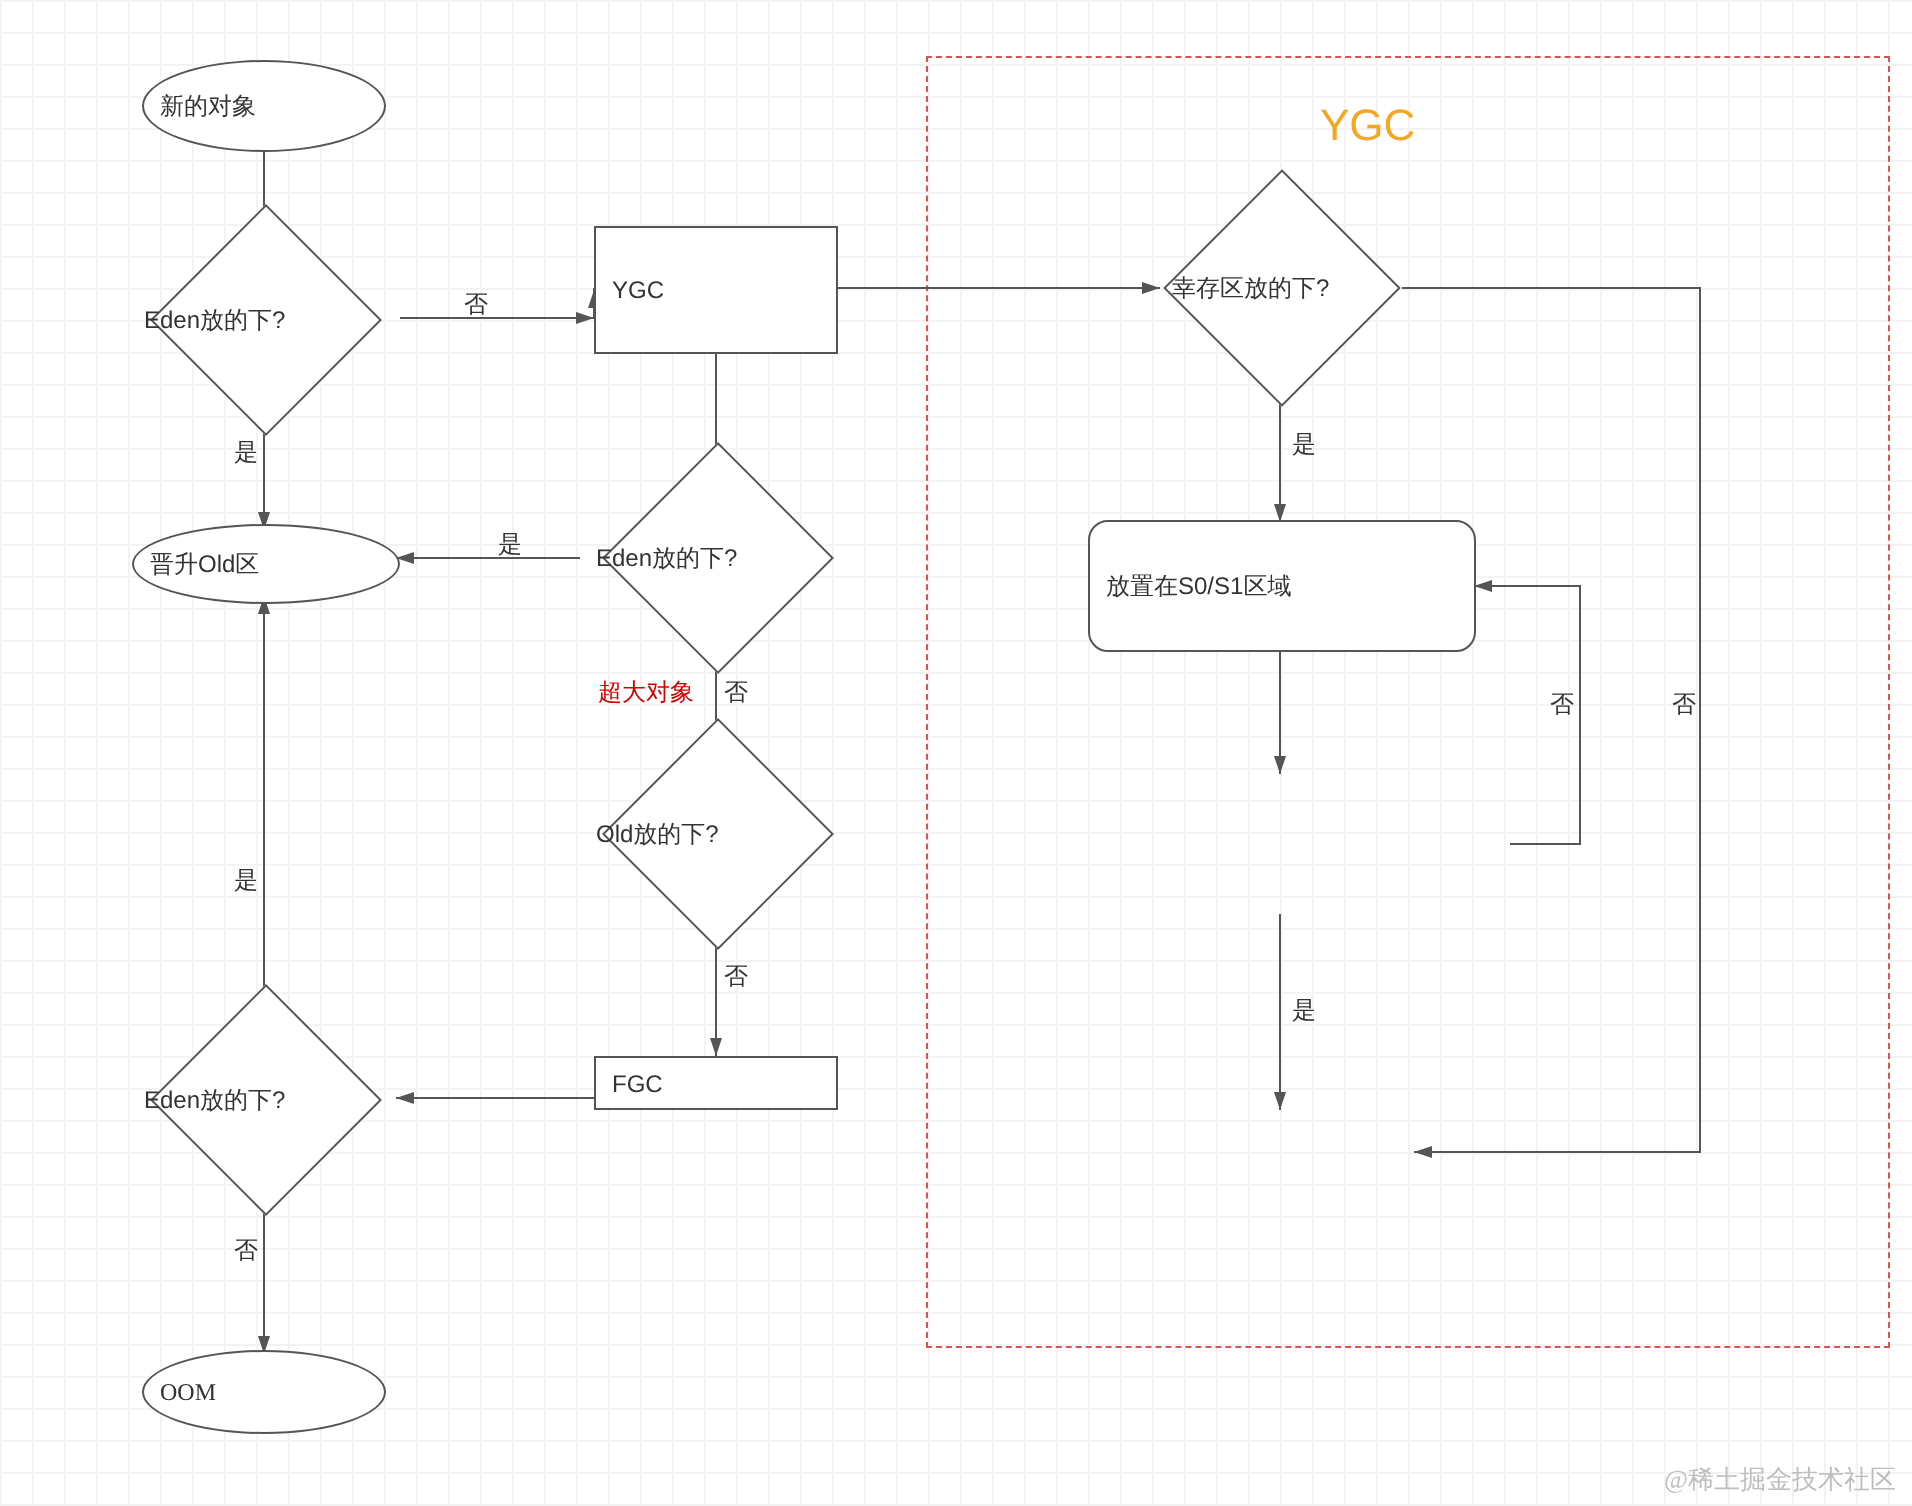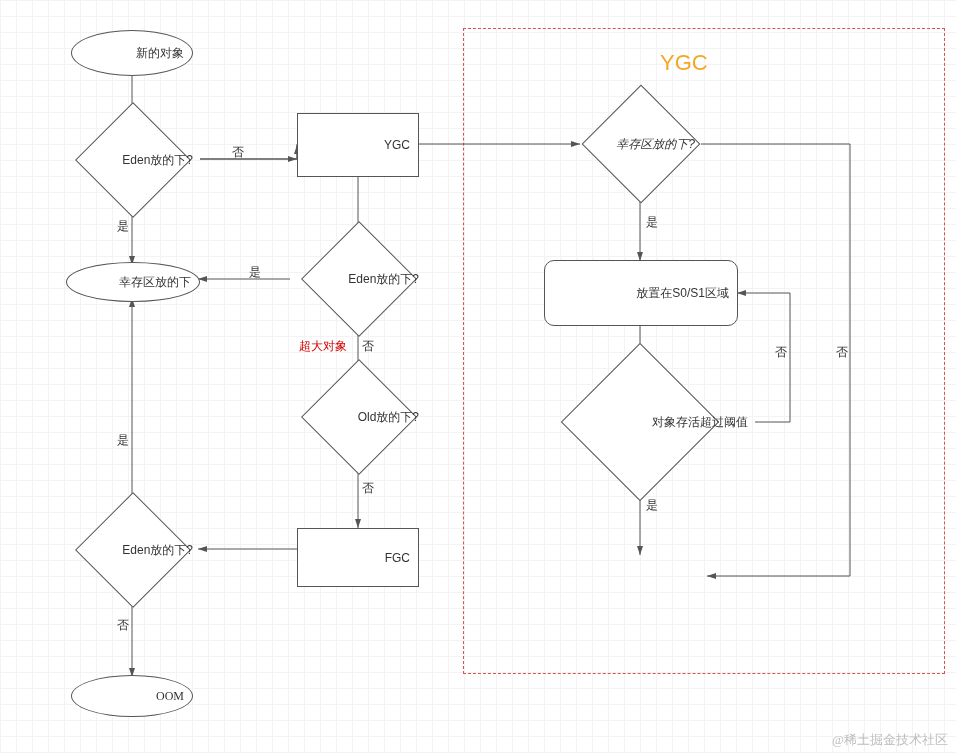--- a/index.html
+++ b/index.html
@@ -28,21 +28,21 @@
     width: 956px;
     height: 753px;
     pointer-events: none;
   }
   .shape {
     position: absolute;
     background: #fff;
     border: 1px solid #555;
     display: flex;
     align-items: center;
-    justify-content: flex-end;
+    justify-content: flex-start;
     text-align: center;
     box-sizing: border-box;
     padding: 4px 8px;
   }
   .ellipse { border-radius: 50%; }
   .rect {}
   .round-rect { border-radius: 10px; }
   .diamond {
     border: none;
     background: transparent;
@@ -139,63 +139,59 @@
   <div class="shape ellipse" style="left:71px; top:30px; width:122px; height:46px;">
     <span>新的对象</span>
   </div>
 
   <div class="shape diamond" style="left:64px; top:125px; width:137px; height:70px;">
     <div class="dia-bg" style="width:80px; height:80px;"></div>
     <span class="dia-text">Eden放的下?</span>
   </div>
 
   <div class="shape ellipse" style="left:66px; top:262px; width:134px; height:40px;">
-    <span>幸存区放的下</span>
+    <span>晋升Old区</span>
   </div>
 
   <div class="shape rect" style="left:297px; top:113px; width:122px; height:64px;">
     <span>YGC</span>
   </div>
 
   <div class="shape diamond" style="left:290px; top:244px; width:137px; height:70px;">
     <div class="dia-bg" style="width:80px; height:80px;"></div>
     <span class="dia-text">Eden放的下?</span>
   </div>
 
   <div class="shape diamond" style="left:290px; top:382px; width:137px; height:70px;">
     <div class="dia-bg" style="width:80px; height:80px;"></div>
     <span class="dia-text">Old放的下?</span>
   </div>
 
-  <div class="shape rect" style="left:297px; top:528px; width:122px; height:59px;">
+  <div class="shape rect" style="left:297px; top:528px; width:122px; height:27px;">
     <span>FGC</span>
   </div>
 
   <div class="shape diamond" style="left:64px; top:515px; width:137px; height:70px;">
     <div class="dia-bg" style="width:80px; height:80px;"></div>
     <span class="dia-text">Eden放的下?</span>
   </div>
 
   <div class="shape ellipse" style="left:71px; top:675px; width:122px; height:42px;font-family:Liberation Serif, serif;">
     <span>OOM</span>
   </div>
 
-  <div class="shape diamond" style="left:578px; top:109px; width:125px; height:70px;font-style:italic;">
+  <div class="shape diamond" style="left:578px; top:109px; width:125px; height:70px;">
     <div class="dia-bg" style="width:82px; height:82px;"></div>
     <span class="dia-text">幸存区放的下?</span>
   </div>
 
   <div class="shape round-rect" style="left:544px; top:260px; width:194px; height:66px;">
     <span>放置在S0/S1区域</span>
   </div>
 
-  <div class="shape diamond" style="left:524px; top:387px; width:232px; height:70px;">
-    <div class="dia-bg" style="width:110px; height:110px;"></div>
-    <span class="dia-text">对象存活超过阈值</span>
-  </div>
 
 
   <div class="edge-label" style="left:232px; top:144px;">否</div>
   <div class="edge-label" style="left:117px; top:218px;">是</div>
   <div class="edge-label" style="left:249px; top:264px;">是</div>
   <div class="edge-label red" style="left:299px; top:338px;">超大对象</div>
   <div class="edge-label" style="left:362px; top:338px;">否</div>
   <div class="edge-label" style="left:362px; top:480px;">否</div>
   <div class="edge-label" style="left:117px; top:432px;">是</div>
   <div class="edge-label" style="left:117px; top:617px;">否</div>

